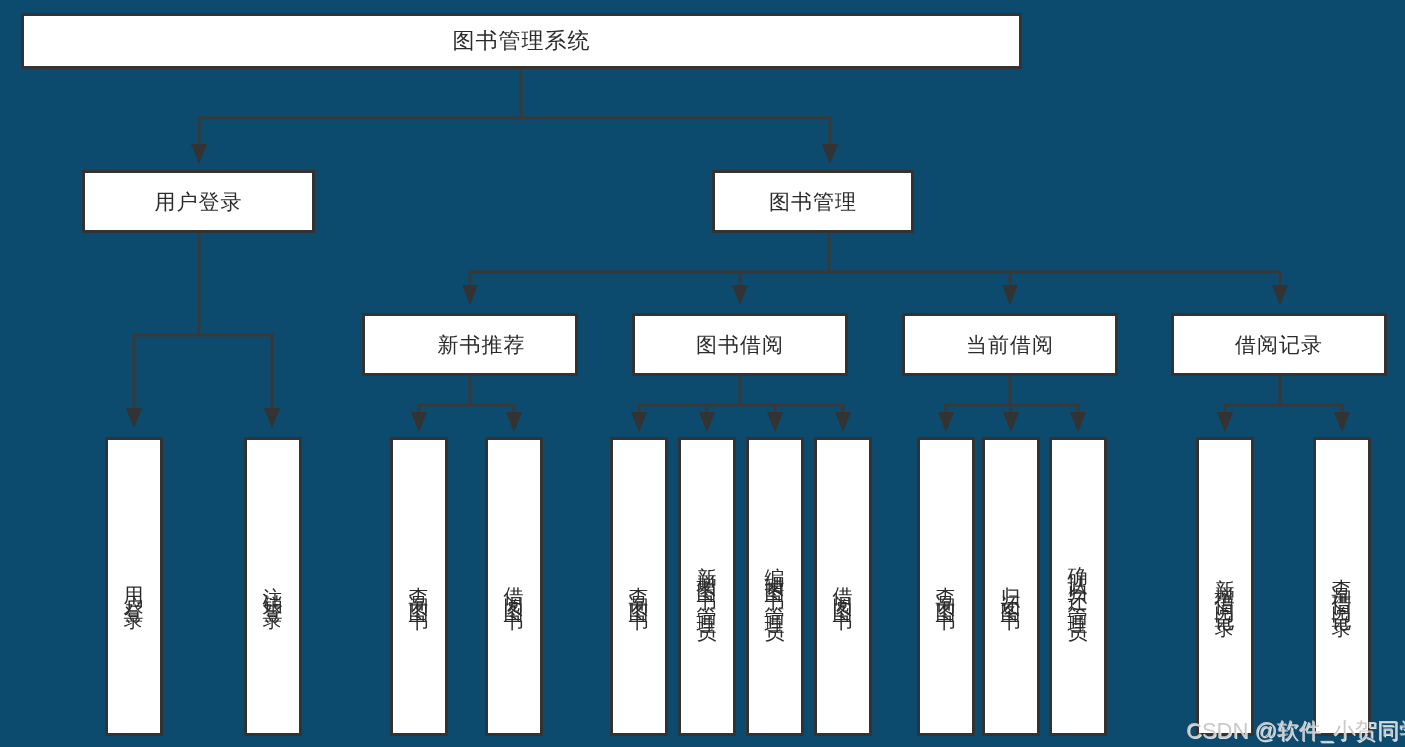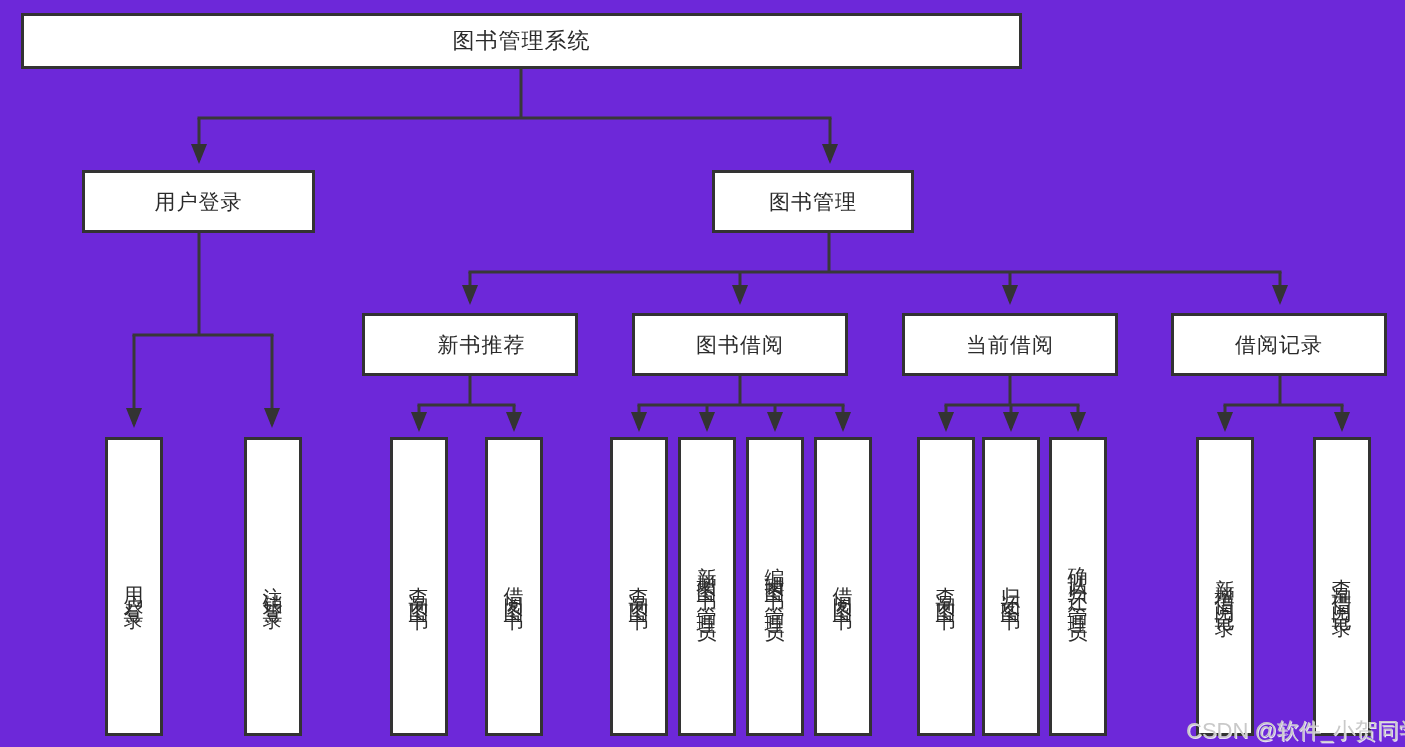--- a/index.html
+++ b/index.html
@@ -5,21 +5,21 @@
   html, body {
     margin: 0;
     padding: 0;
     background: #ffffff;
     font-family: "Liberation Sans", "DejaVu Sans", sans-serif;
   }
   .stage {
     position: relative;
     width: 1405px;
     height: 747px;
-    background: #6d28d9;
+    background: #0c4a6e;
     overflow: hidden;
   }
   .connectors {
     position: absolute;
     left: 0; top: 0;
     width: 1405px;
     height: 747px;
     z-index: 1;
   }
   .node {

